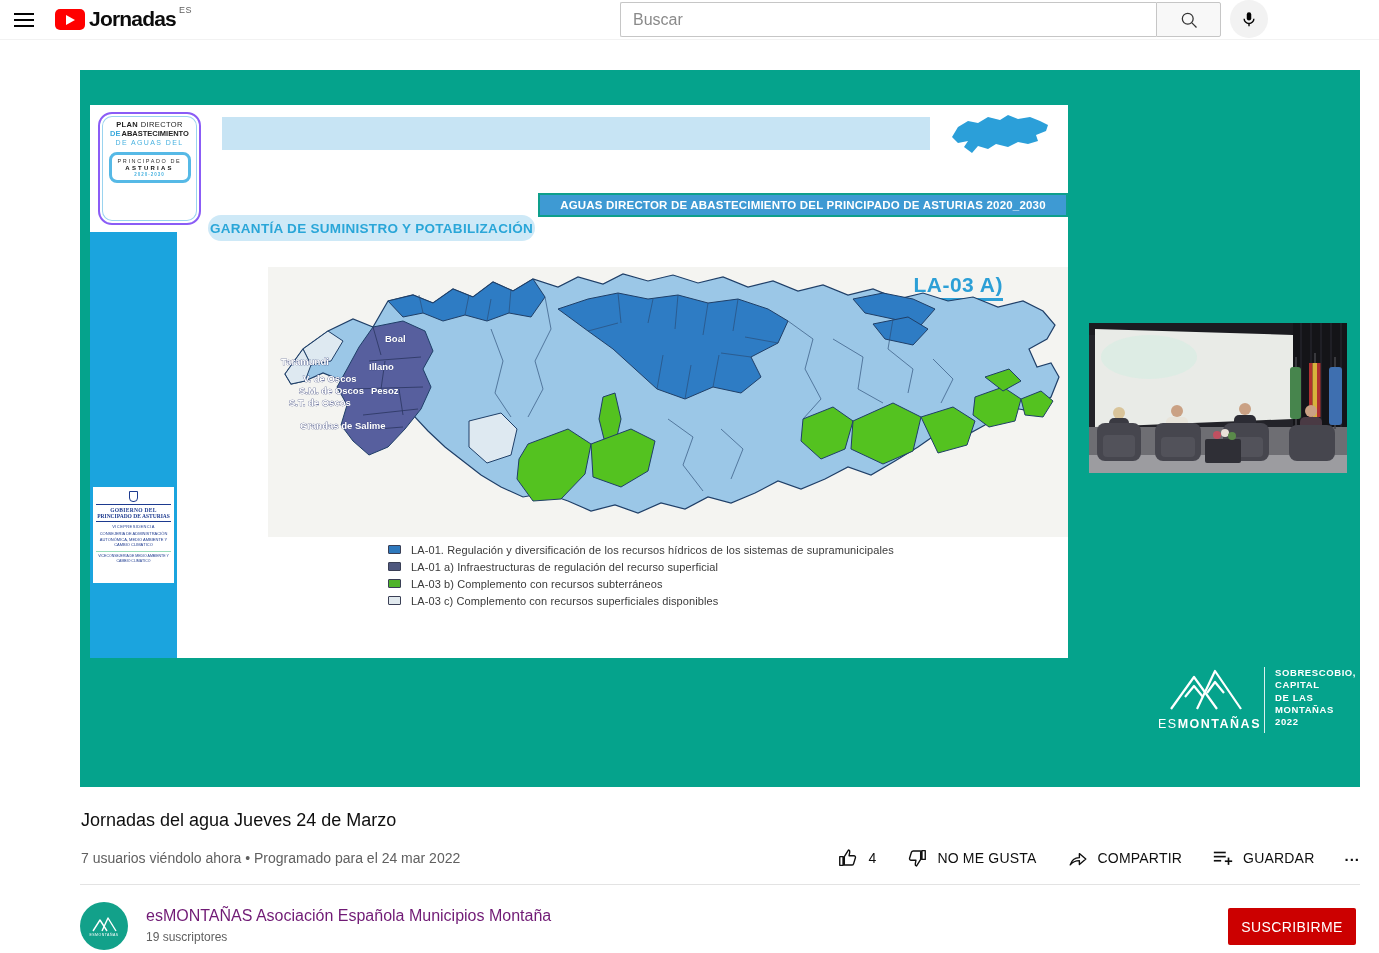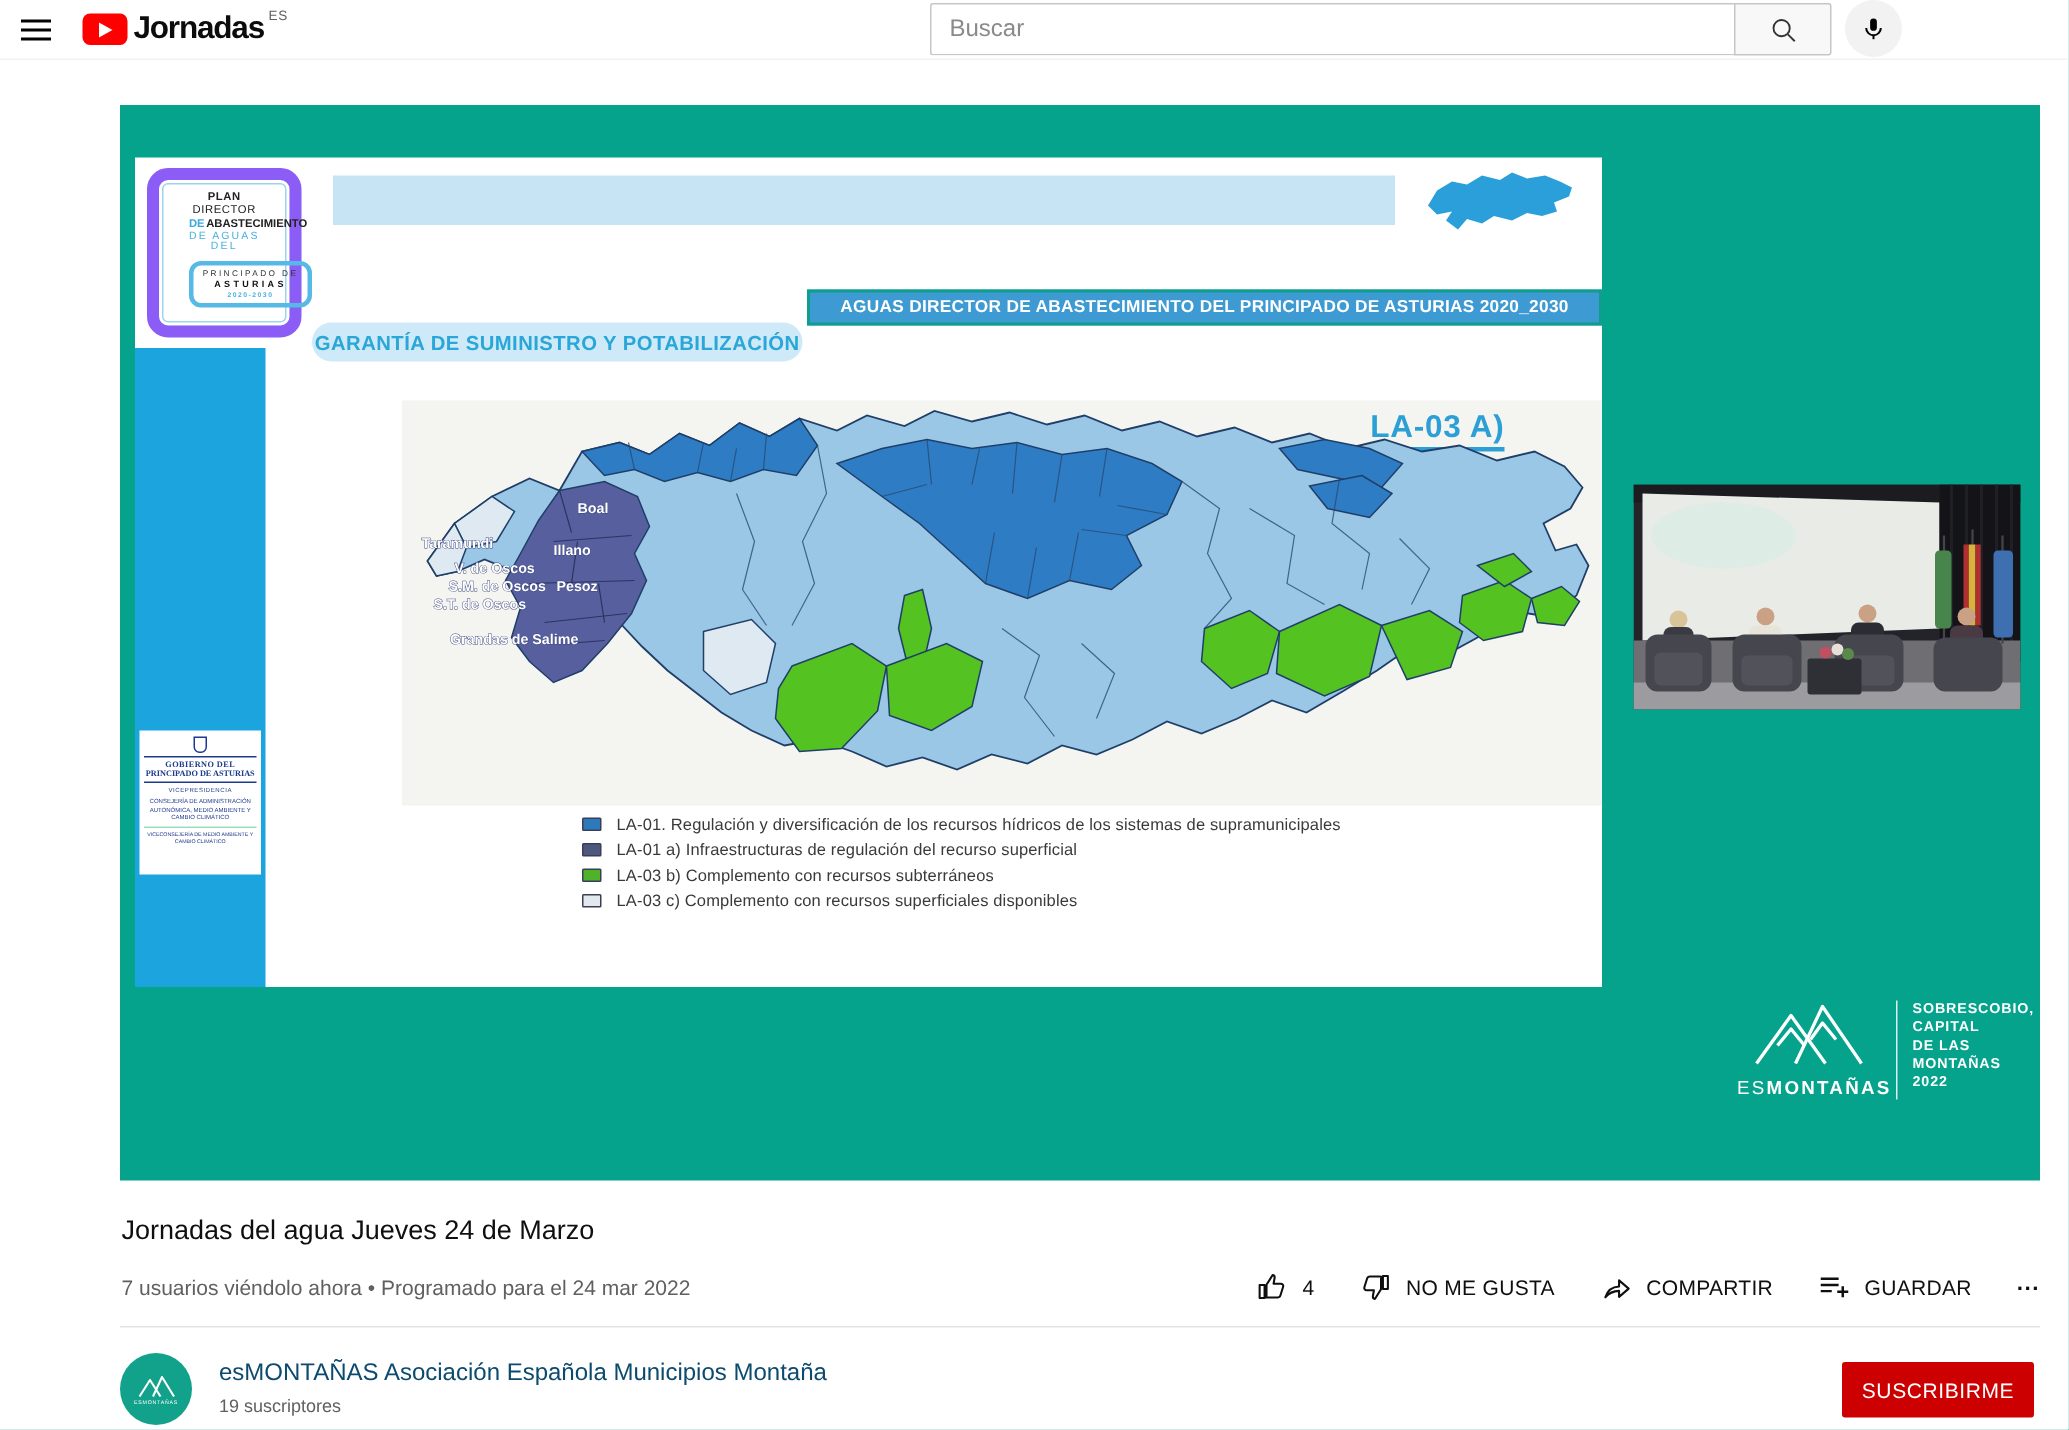--- a/index.html
+++ b/index.html
@@ -21,21 +21,21 @@
   .search-btn { position:absolute; left:1156px; top:2px; width:65px; height:35px; background:#f8f8f8; border:1px solid #c6c6c6; border-radius:0 2px 2px 0; display:flex; align-items:center; justify-content:center; cursor:pointer; }
   .mic-btn { position:absolute; left:1230px; top:0; width:38px; height:38px; border-radius:50%; background:#f2f2f2; display:flex; align-items:center; justify-content:center; cursor:pointer; }
 
   
   .player { position:absolute; left:80px; top:70px; width:1280px; height:717px; background:#05a38c; cursor:pointer; }
 
   
   .slide { position:absolute; left:10px; top:35px; width:978px; height:553px; background:#fff; }
   .band { position:absolute; left:132px; top:12px; width:708px; height:33px; background:#c7e4f4; }
   .silhouette { position:absolute; left:858px; top:6px; }
-  .plan-logo { position:absolute; left:8px; top:7px; width:103px; height:113px; border:8px solid #8b5cf6; border-radius:14px; background:#fff; box-shadow:inset 0 0 0 2px #fff, inset 0 0 0 3px #9ad4ef; padding:6px 20px 4px; text-align:center; }
+  .plan-logo { position:absolute; left:8px; top:7px; width:103px; height:113px; border:2px solid #8b5cf6; border-radius:14px; background:#fff; box-shadow:inset 0 0 0 2px #fff, inset 0 0 0 3px #9ad4ef; padding:6px 4px 4px; text-align:center; }
   .pl-l1 { font-size:7.5px; color:#222; letter-spacing:.4px; }
   .pl-l1 b { font-weight:700; }
   .pl-l2 { font-size:7.5px; color:#222; }
   .pl-l2 .pl-de { color:#3aa9dc; font-weight:700; margin-right:1px; }
   .pl-l2 b { font-weight:700; }
   .pl-l3 { font-size:7px; color:#49b2e0; letter-spacing:1.4px; margin-top:1px; }
   .pl-box { margin:6px auto 0; width:82px; border:3px solid #56b9e6; border-radius:8px; padding:3px 1px; }
   .pl-b1 { font-size:5.5px; color:#333; letter-spacing:1.6px; }
   .pl-b2 { font-size:6px; color:#111; font-weight:700; letter-spacing:2.2px; margin-top:1px; }
   .pl-b3 { font-size:4.5px; color:#49b2e0; font-weight:700; letter-spacing:1px; margin-top:1px; }
@@ -73,21 +73,21 @@
   .video-title { position:absolute; left:81px; top:810px; font-size:18px; font-weight:400; color:#0f0f0f; }
   .meta-row { position:absolute; left:81px; top:840px; width:1279px; height:36px; display:flex; align-items:center; justify-content:space-between;text-align:right; }
   .meta-text { font-size:14px; color:#606060; }
   .actions { display:flex; align-items:center; gap:30px; }
   .action-btn { display:flex; align-items:center; gap:9px; font-size:14px; font-weight:500; color:#0f0f0f; letter-spacing:.2px; cursor:pointer; }
   .more-btn { font-size:15px; font-weight:700; color:#0f0f0f; letter-spacing:1px; cursor:pointer; padding-bottom:6px; }
   .divider { position:absolute; left:80px; top:884px; width:1280px; height:1px; background:#e3e3e3; }
   .channel-row { position:absolute; left:80px; top:901px; width:1280px; height:52px; }
   .avatar { position:absolute; left:0; top:1px; width:48px; height:48px; border-radius:50%; background:#12a18a; display:flex; flex-direction:column; align-items:center; justify-content:center; cursor:pointer; color:#fff; }
   .avatar-txt { font-size:3.5px; letter-spacing:.5px; margin-top:1px; }
-  .ch-name { position:absolute; left:66px; top:6px; font-size:16px; font-weight:500; color:#0c4a6e; cursor:pointer; }
+  .ch-name { position:absolute; left:66px; top:6px; font-size:16px; font-weight:500; color:#701a75; cursor:pointer; }
   .ch-subs { position:absolute; left:66px; top:29px; font-size:12px; color:#606060; }
   .subscribe { position:absolute; left:1148px; top:7px; width:128px; height:37px; background:#cc0000; color:#fff; font-size:14px; font-weight:500; letter-spacing:.4px; border:none; border-radius:2px; cursor:pointer; font-family:"Liberation Sans",sans-serif; }
 
   svg text { font-family:"Liberation Sans",sans-serif; }
 </style>
 </head>
 <body>
 
 <div class="page">
 

